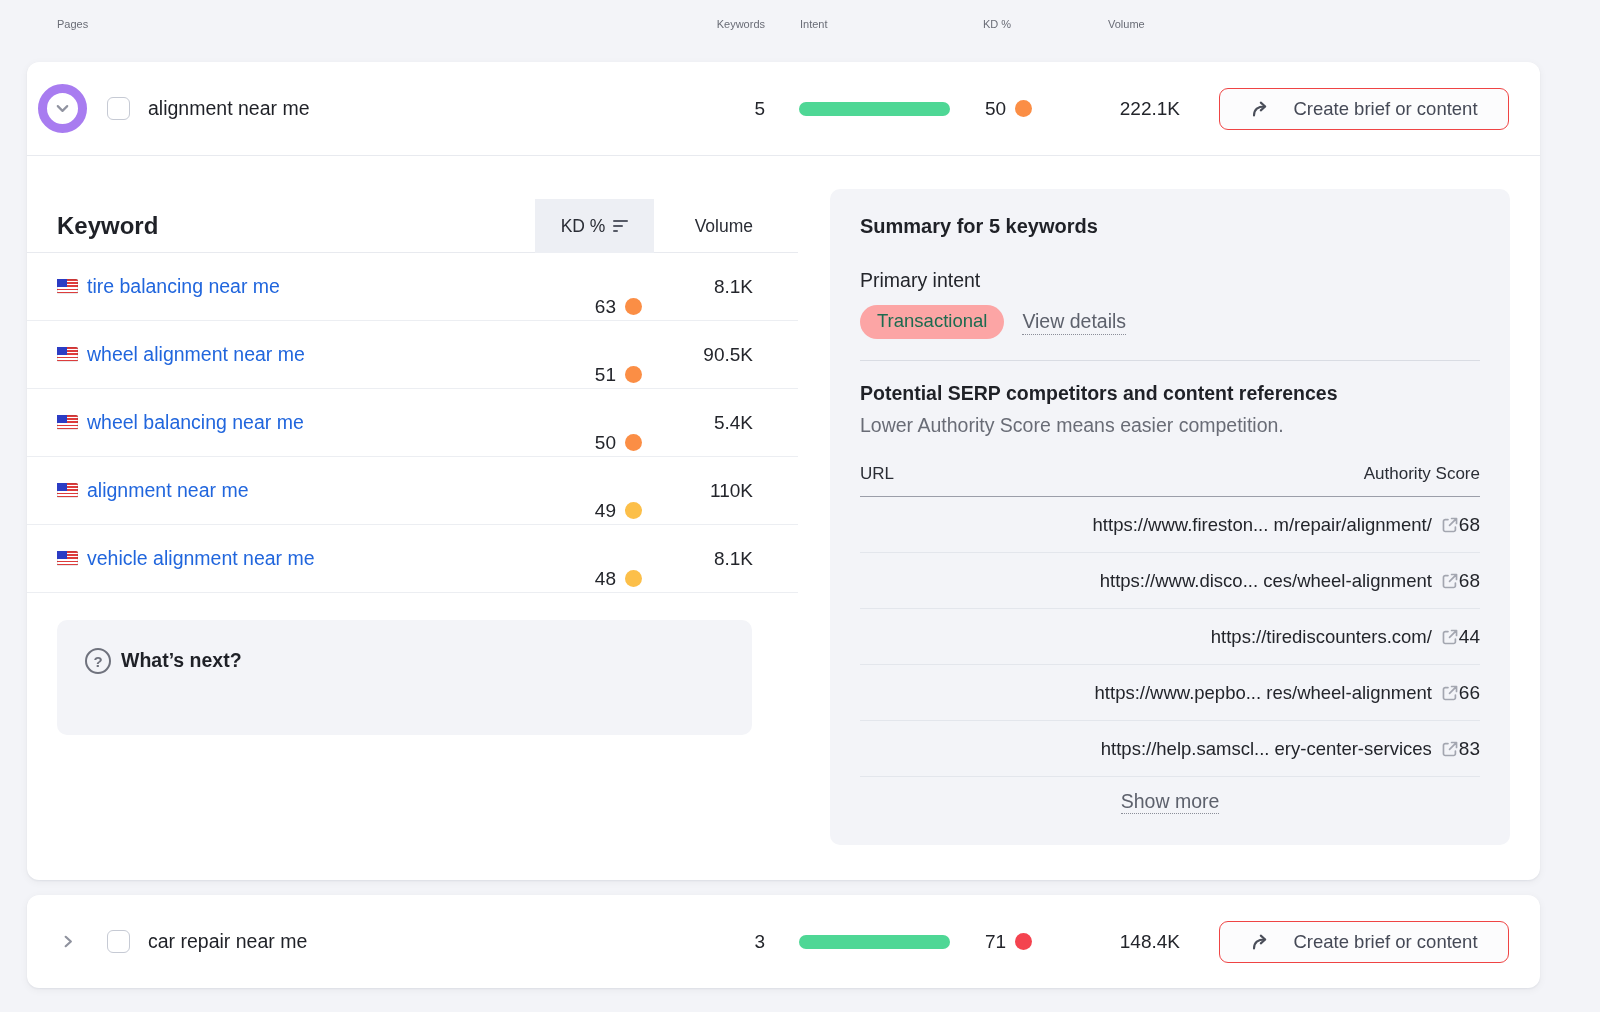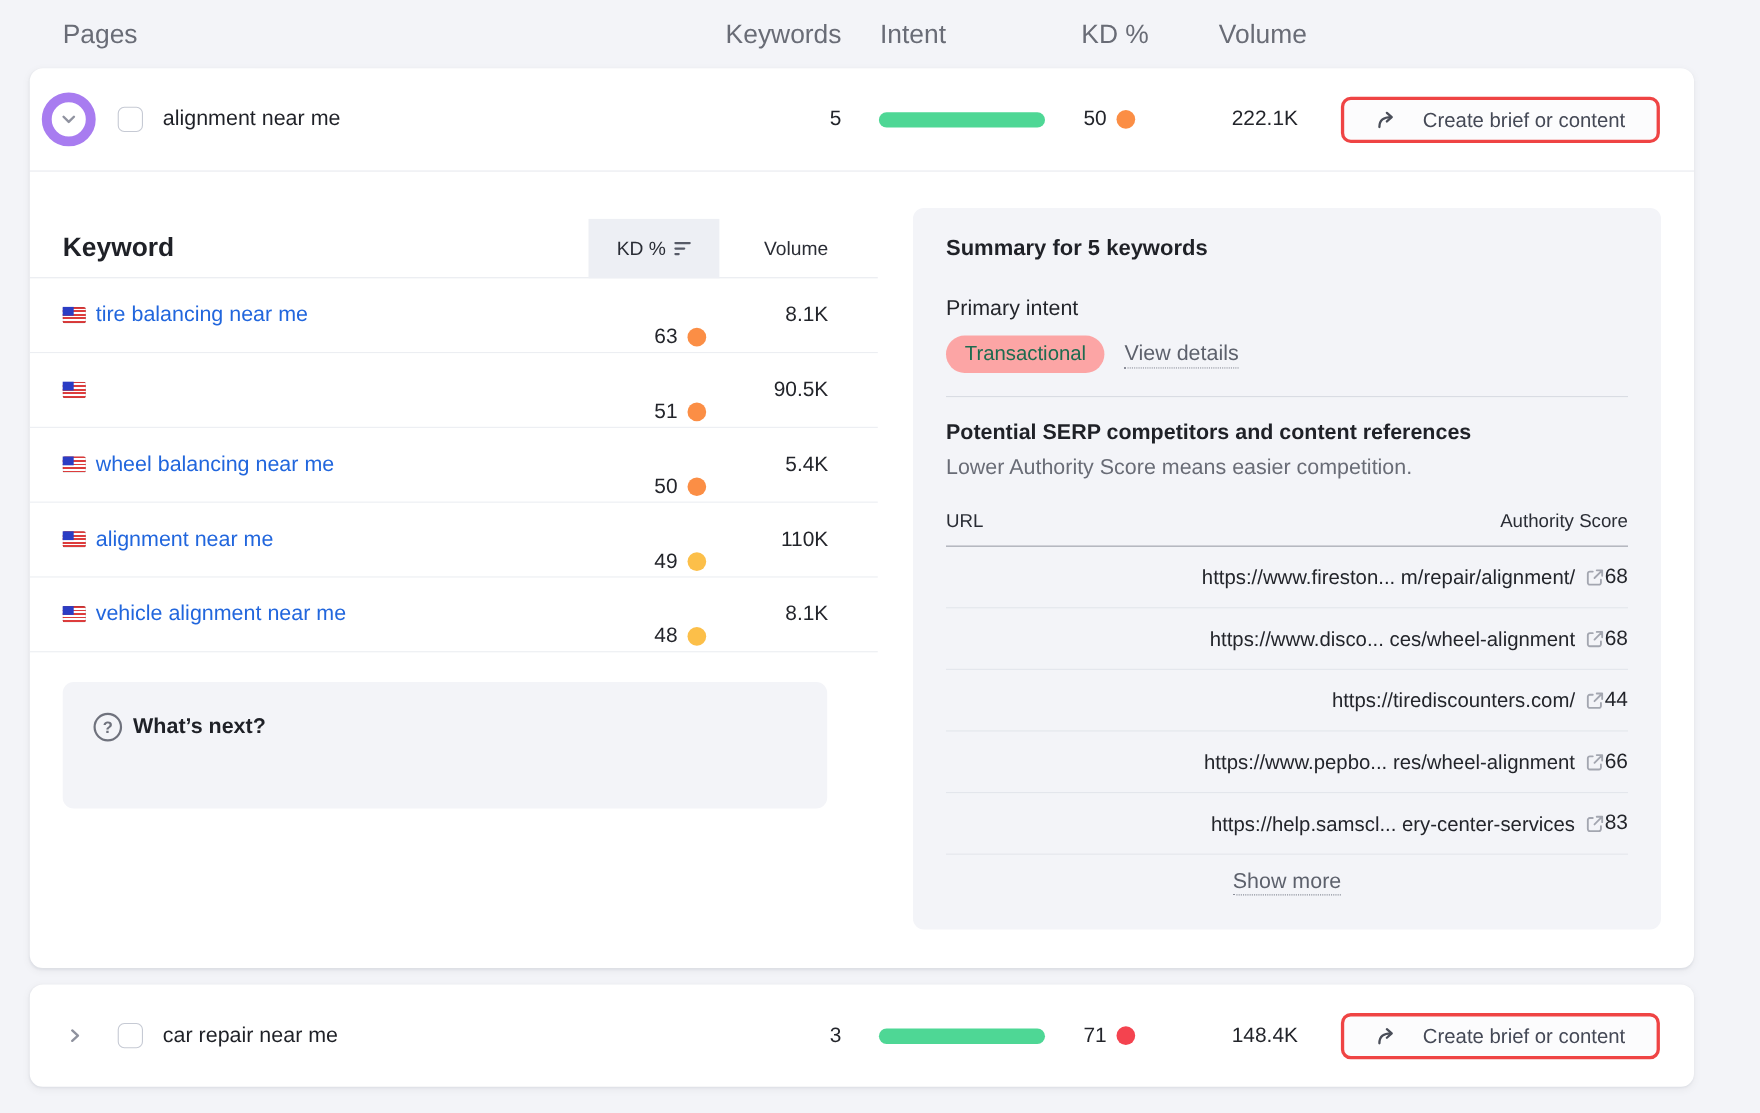--- a/index.html
+++ b/index.html
@@ -7,21 +7,21 @@
   body {
     font-family: "Liberation Sans", "DejaVu Sans", sans-serif;
     background:#f3f4f8;
     color:#23252b;
     position:relative;
     overflow:hidden;
     -webkit-font-smoothing:antialiased;
   }
 
   
-  .col-head { position:absolute; top:18px; font-size:24px; color:#696c76; }
+  .col-head { position:absolute; top:18px; font-size:11px; color:#696c76; }
   .ch-pages   { left:57px; }
   .ch-keywords{ left:565px; width:200px; text-align:right; }
   .ch-intent  { left:800px; }
   .ch-kd      { left:983px; }
   .ch-volume  { left:1108px; }
 
   
   .card {
     position:absolute; left:27px; width:1513px; background:#ffffff;
     border-radius:12px;
@@ -54,21 +54,21 @@
   .intent-pill { position:absolute; left:772px; top:50%; margin-top:-7px; width:151px; height:14px; border-radius:7px; background:#4ed795; }
   .kd-group { position:absolute; left:958px; top:0; height:100%; display:flex; align-items:center; gap:9px; font-size:19px; }
   .dot { width:17px; height:17px; border-radius:50%; flex:0 0 auto; }
   .dot.orange { background:#fb8e45; }
   .dot.amber  { background:#fcbf49; }
   .dot.red    { background:#f4434f; }
   .row-volume { position:absolute; left:1053px; width:100px; top:0; height:100%; display:flex; align-items:center; justify-content:flex-end; font-size:19px; }
   .action-btn {
     position:absolute; left:1192px; top:50%; margin-top:-21px; width:290px; height:42px;
     display:flex; align-items:center; justify-content:center; gap:22px;
-    border:3px solid #ef4444; border-radius:9px; background:#fcfcfd;
+    border:1px solid #ef4444; border-radius:9px; background:#fcfcfd;
     font-size:18.5px; color:#454956; font-family:inherit; cursor:pointer;
   }
   .divider-full { position:absolute; left:0; top:93px; width:100%; height:1px; background:#e8eaef; }
 
   
   .kw-table { position:absolute; left:0; top:137px; width:771px; }
   .kw-head { position:relative; height:54px; border-bottom:1px solid #e8eaef; }
   .kw-head-keyword { position:absolute; left:30px; top:0; height:54px; display:flex; align-items:center; font-size:24px; font-weight:700; color:#1f2127; }
   .kd-sort-cell {
     position:absolute; left:508px; top:0; width:119px; height:54px; background:#edeff4;
@@ -177,20 +177,21 @@
       <span class="flag"></span>
       <a class="kw-link">tire balancing near me</a>
       <div class="kw-kd">
           <span>63</span>
           <span class="dot orange"></span>
         </div>
       <div class="kw-vol">8.1K</div>
     </div>
     <div class="kw-row">
       <span class="flag"></span>
+      <a class="kw-link">wheel alignment near me</a>
       <div class="kw-kd">
           <span>51</span>
           <span class="dot orange"></span>
         </div>
       <div class="kw-vol">90.5K</div>
     </div>
     <div class="kw-row">
       <span class="flag"></span>
       <a class="kw-link">wheel balancing near me</a>
       <div class="kw-kd">

